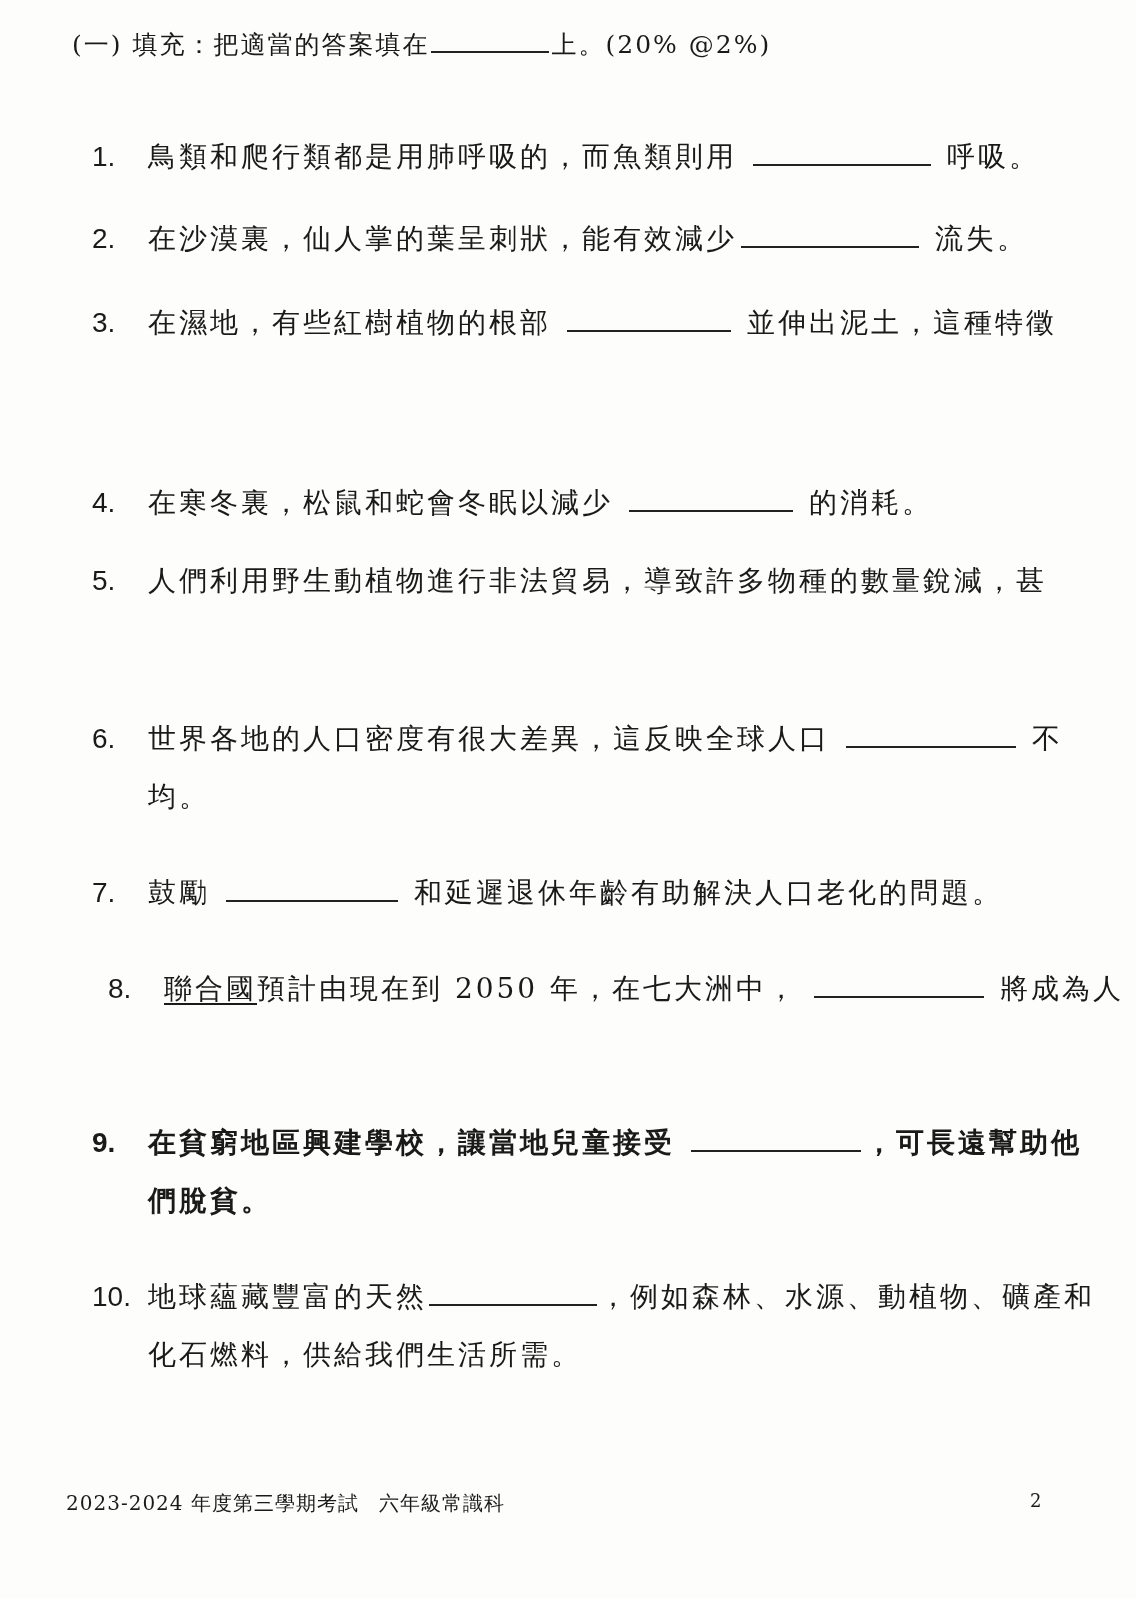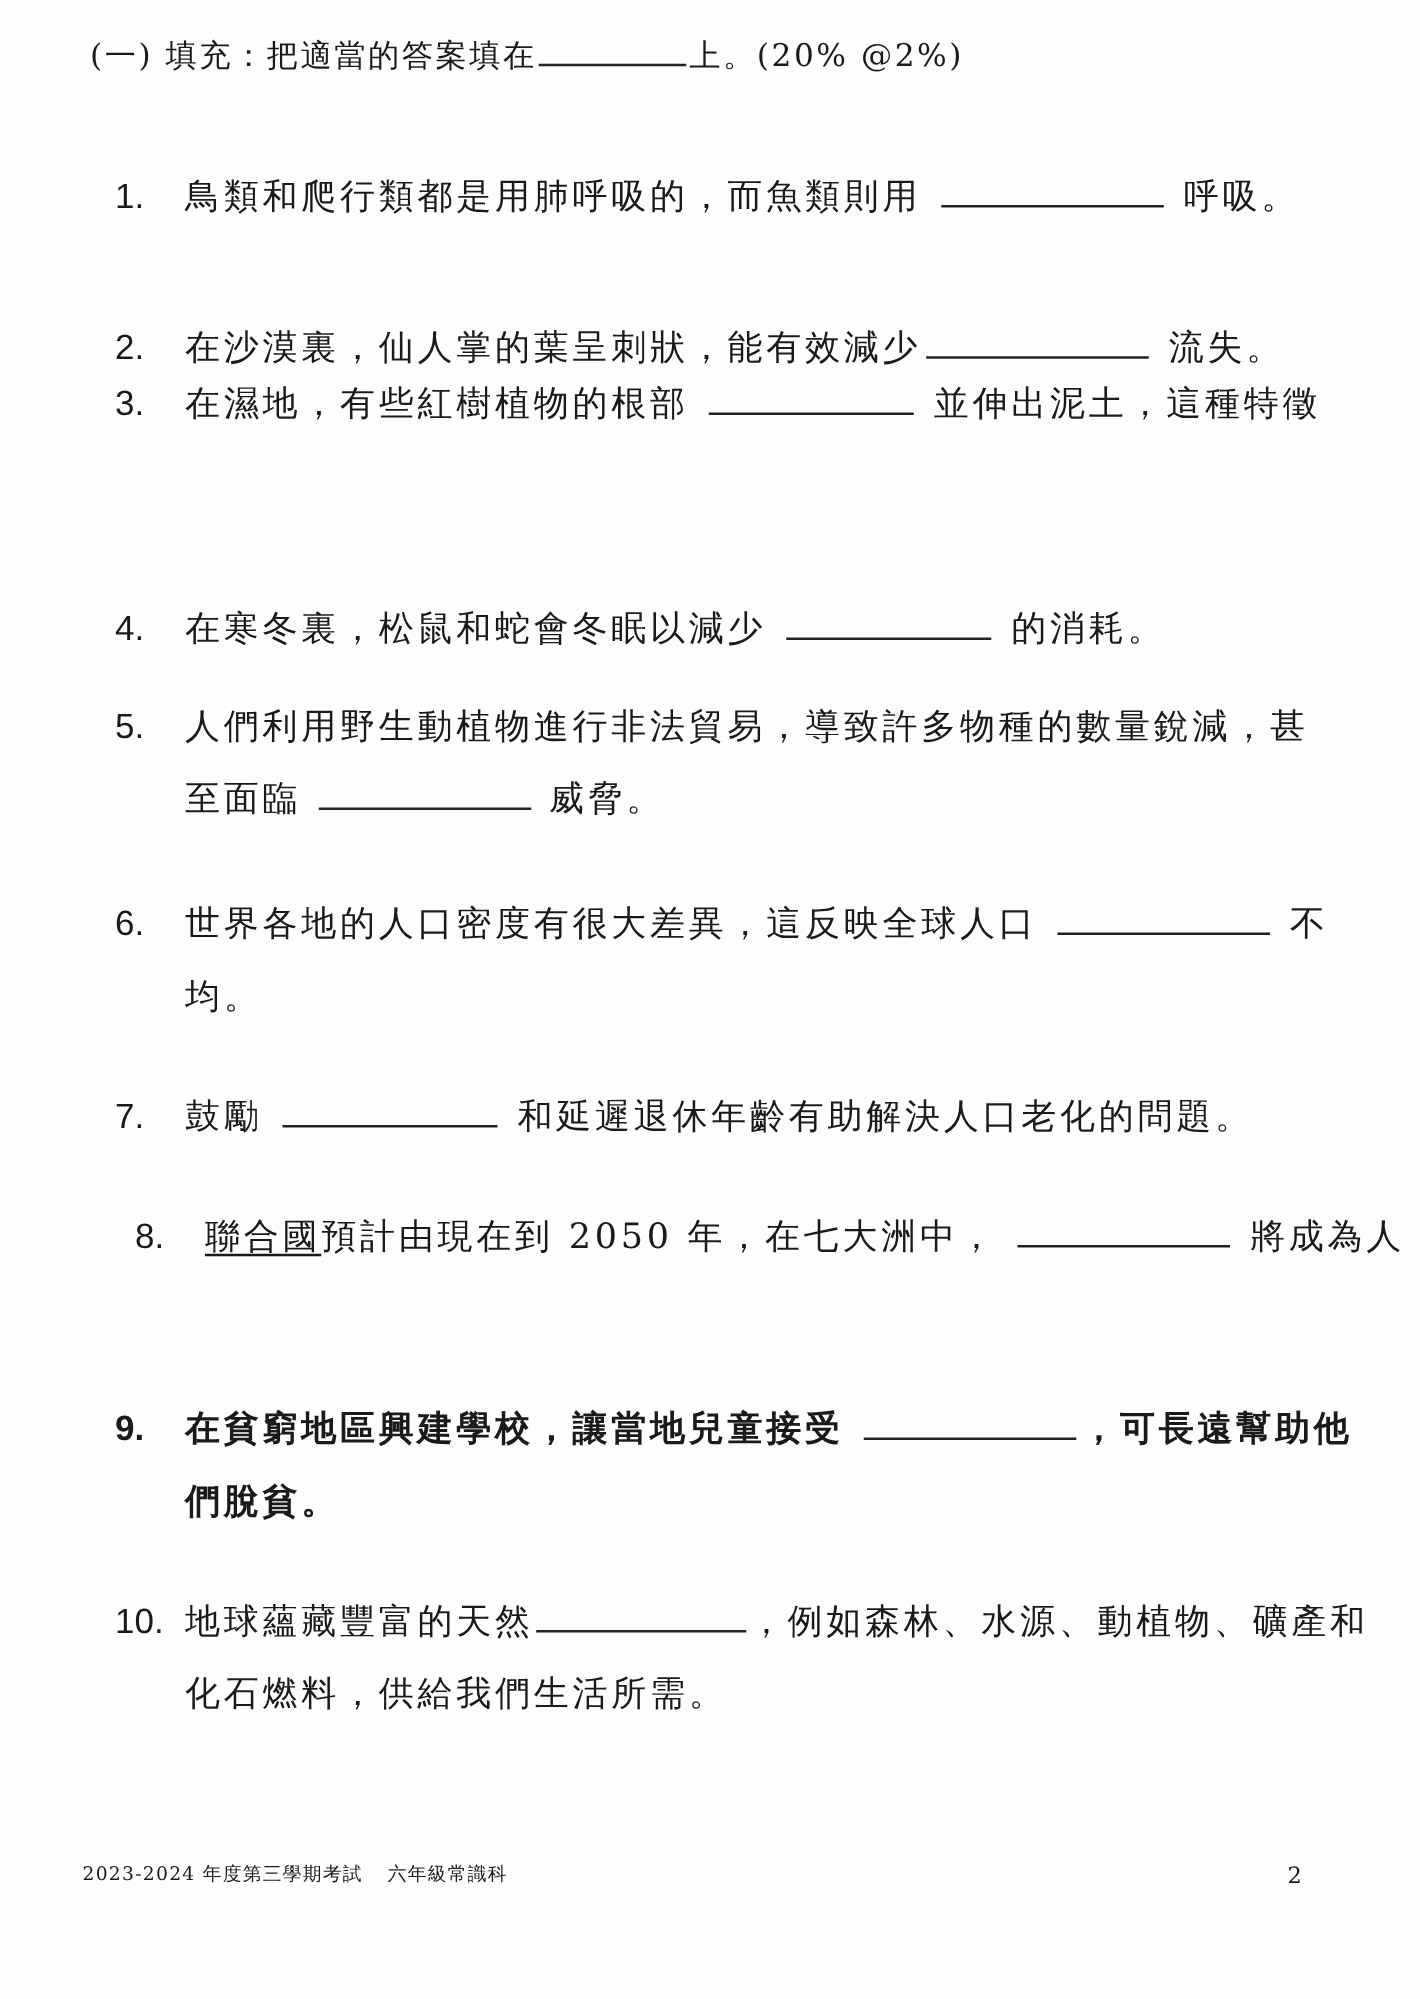--- a/index.html
+++ b/index.html
@@ -31,53 +31,52 @@
     display: inline-block; width: 56px;
     font-family: "Liberation Sans Narrow", "Liberation Sans", sans-serif;
     letter-spacing: 0;
   }
   .q .line2 {
     position: absolute; left: 56px; top: 58px; white-space: nowrap;
   }
   .underline { text-decoration: underline; text-underline-offset: 5px; }
   .footer {
     position: absolute; left: 66px; top: 1490px;
-    font-size: 15px; letter-spacing: 1px; white-space: nowrap;
+    font-size: 20px; letter-spacing: 1px; white-space: nowrap;
   }
   .footer .gap { display: inline-block; width: 20px; }
   .page-num {
     position: absolute; left: 1030px; top: 1490px; font-size: 18px;
   }
 </style>
 </head>
 <body>
 
 <div class="section-title">
   <span>(一) 填充：把適當的答案填在</span><span class="blank" style="width:118px;margin:0 2px;"></span><span>上。(20% @2%)</span>
 </div>
 
 <div class="q" style="top:138px;">
   <span class="num">1.</span><span>鳥類和爬行類都是用肺呼吸的，而魚類則用</span><span class="blank" style="width:178px;margin-left:16px;margin-right:16px;"></span><span>呼吸。</span>
 </div>
 
-<div class="q" style="top:220px;margin-top:39px;">
+<div class="q" style="top:220px;">
   <span class="num">2.</span><span>在沙漠裏，仙人掌的葉呈刺狀，能有效減少</span><span class="blank" style="width:178px;margin-right:16px;"></span><span>流失。</span>
 </div>
 
 <div class="q" style="top:304px;">
   <span class="num">3.</span><span>在濕地，有些紅樹植物的根部</span><span class="blank" style="width:164px;margin-left:16px;margin-right:16px;"></span><span>並伸出泥土，這種特徵</span>
 </div>
 
 <div class="q" style="top:464px;margin-top:20px;">
   <span class="num">4.</span><span>在寒冬裏，松鼠和蛇會冬眠以減少</span><span class="blank" style="width:164px;margin-left:16px;margin-right:16px;"></span><span>的消耗。</span>
 </div>
 
 <div class="q" style="top:562px;">
   <span class="num">5.</span><span>人們利用野生動植物進行非法貿易，導致許多物種的數量銳減，甚</span>
-  <div class="line2"><span>至面臨</span><span class="blank" style="width:170px;margin-left:14px;margin-right:14px;"></span><span>威脅。</span></div>
 </div>
 
 <div class="q" style="top:720px;">
   <span class="num">6.</span><span>世界各地的人口密度有很大差異，這反映全球人口</span><span class="blank" style="width:170px;margin-left:16px;margin-right:16px;"></span><span>不</span>
   <div class="line2">均。</div>
 </div>
 
 <div class="q" style="top:874px;">
   <span class="num">7.</span><span>鼓勵</span><span class="blank" style="width:172px;margin-left:16px;margin-right:16px;"></span><span>和延遲退休年齡有助解決人口老化的問題。</span>
 </div>

